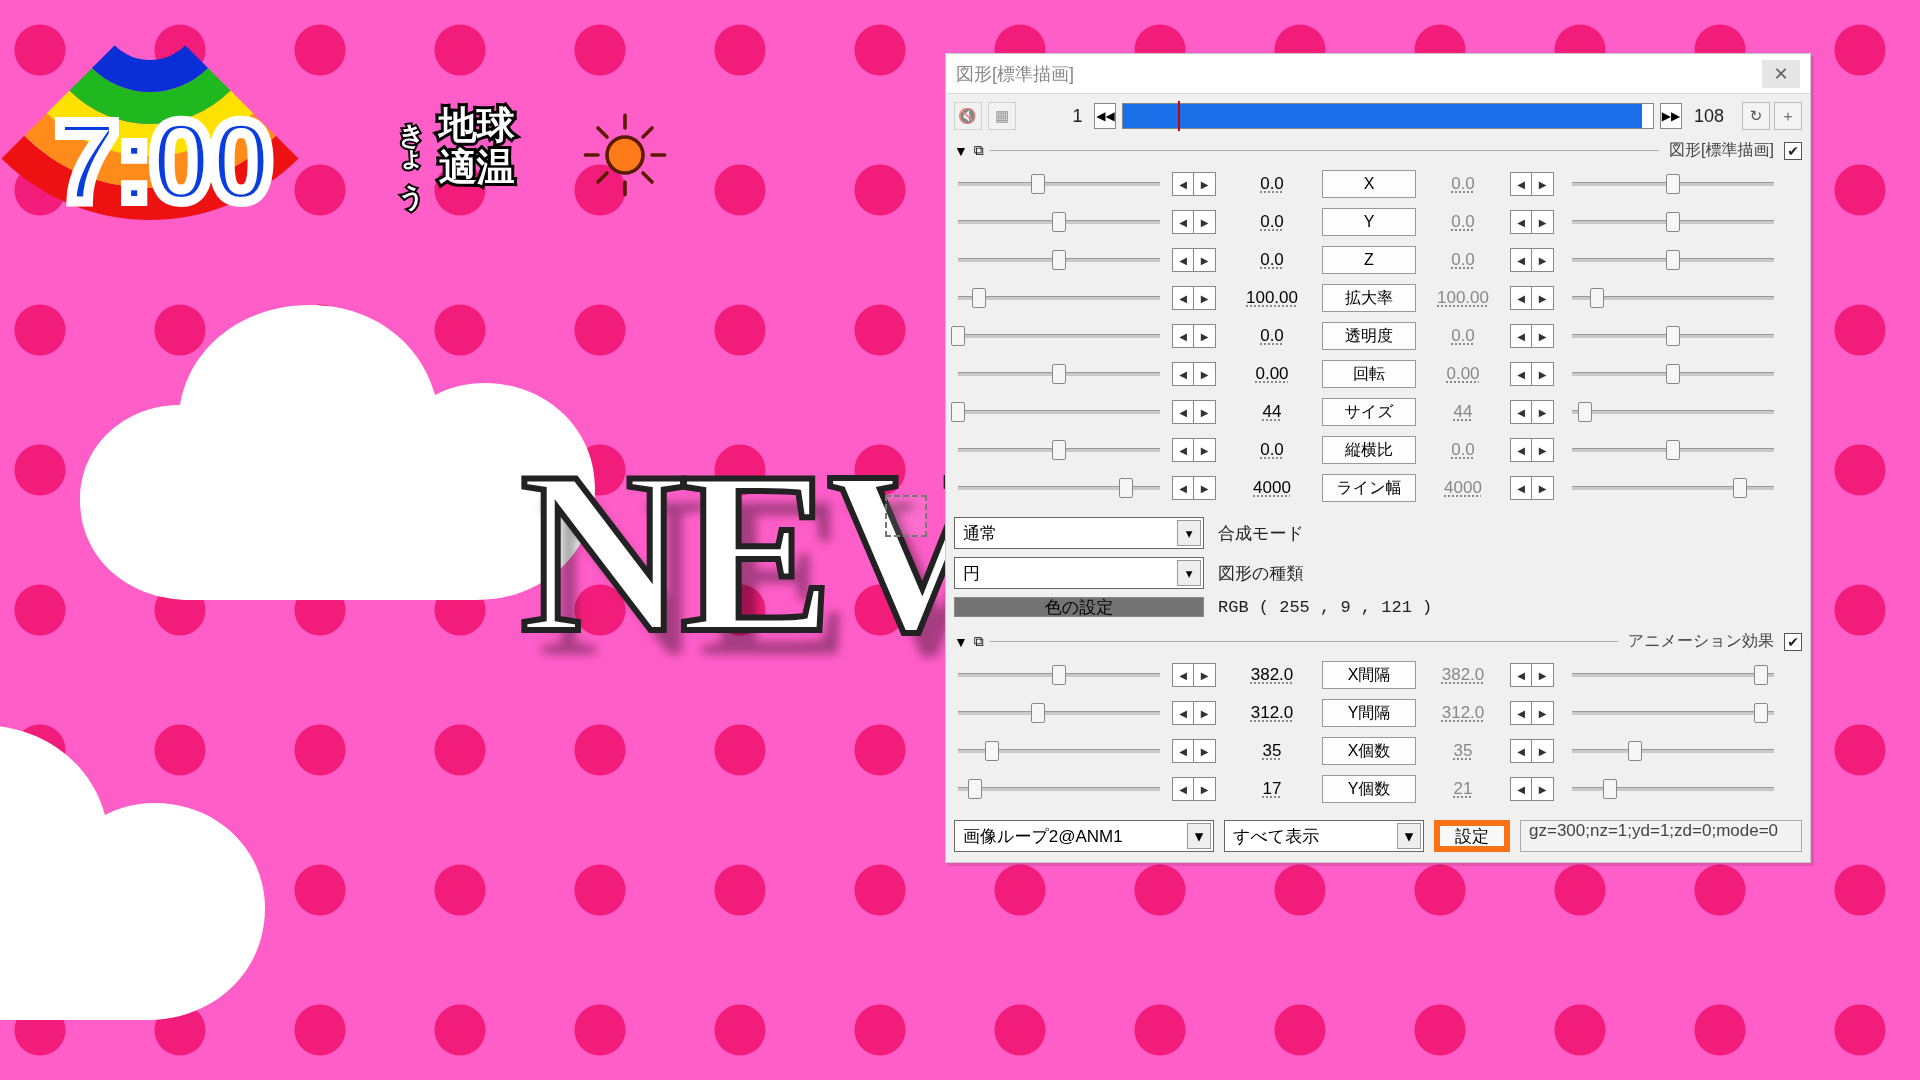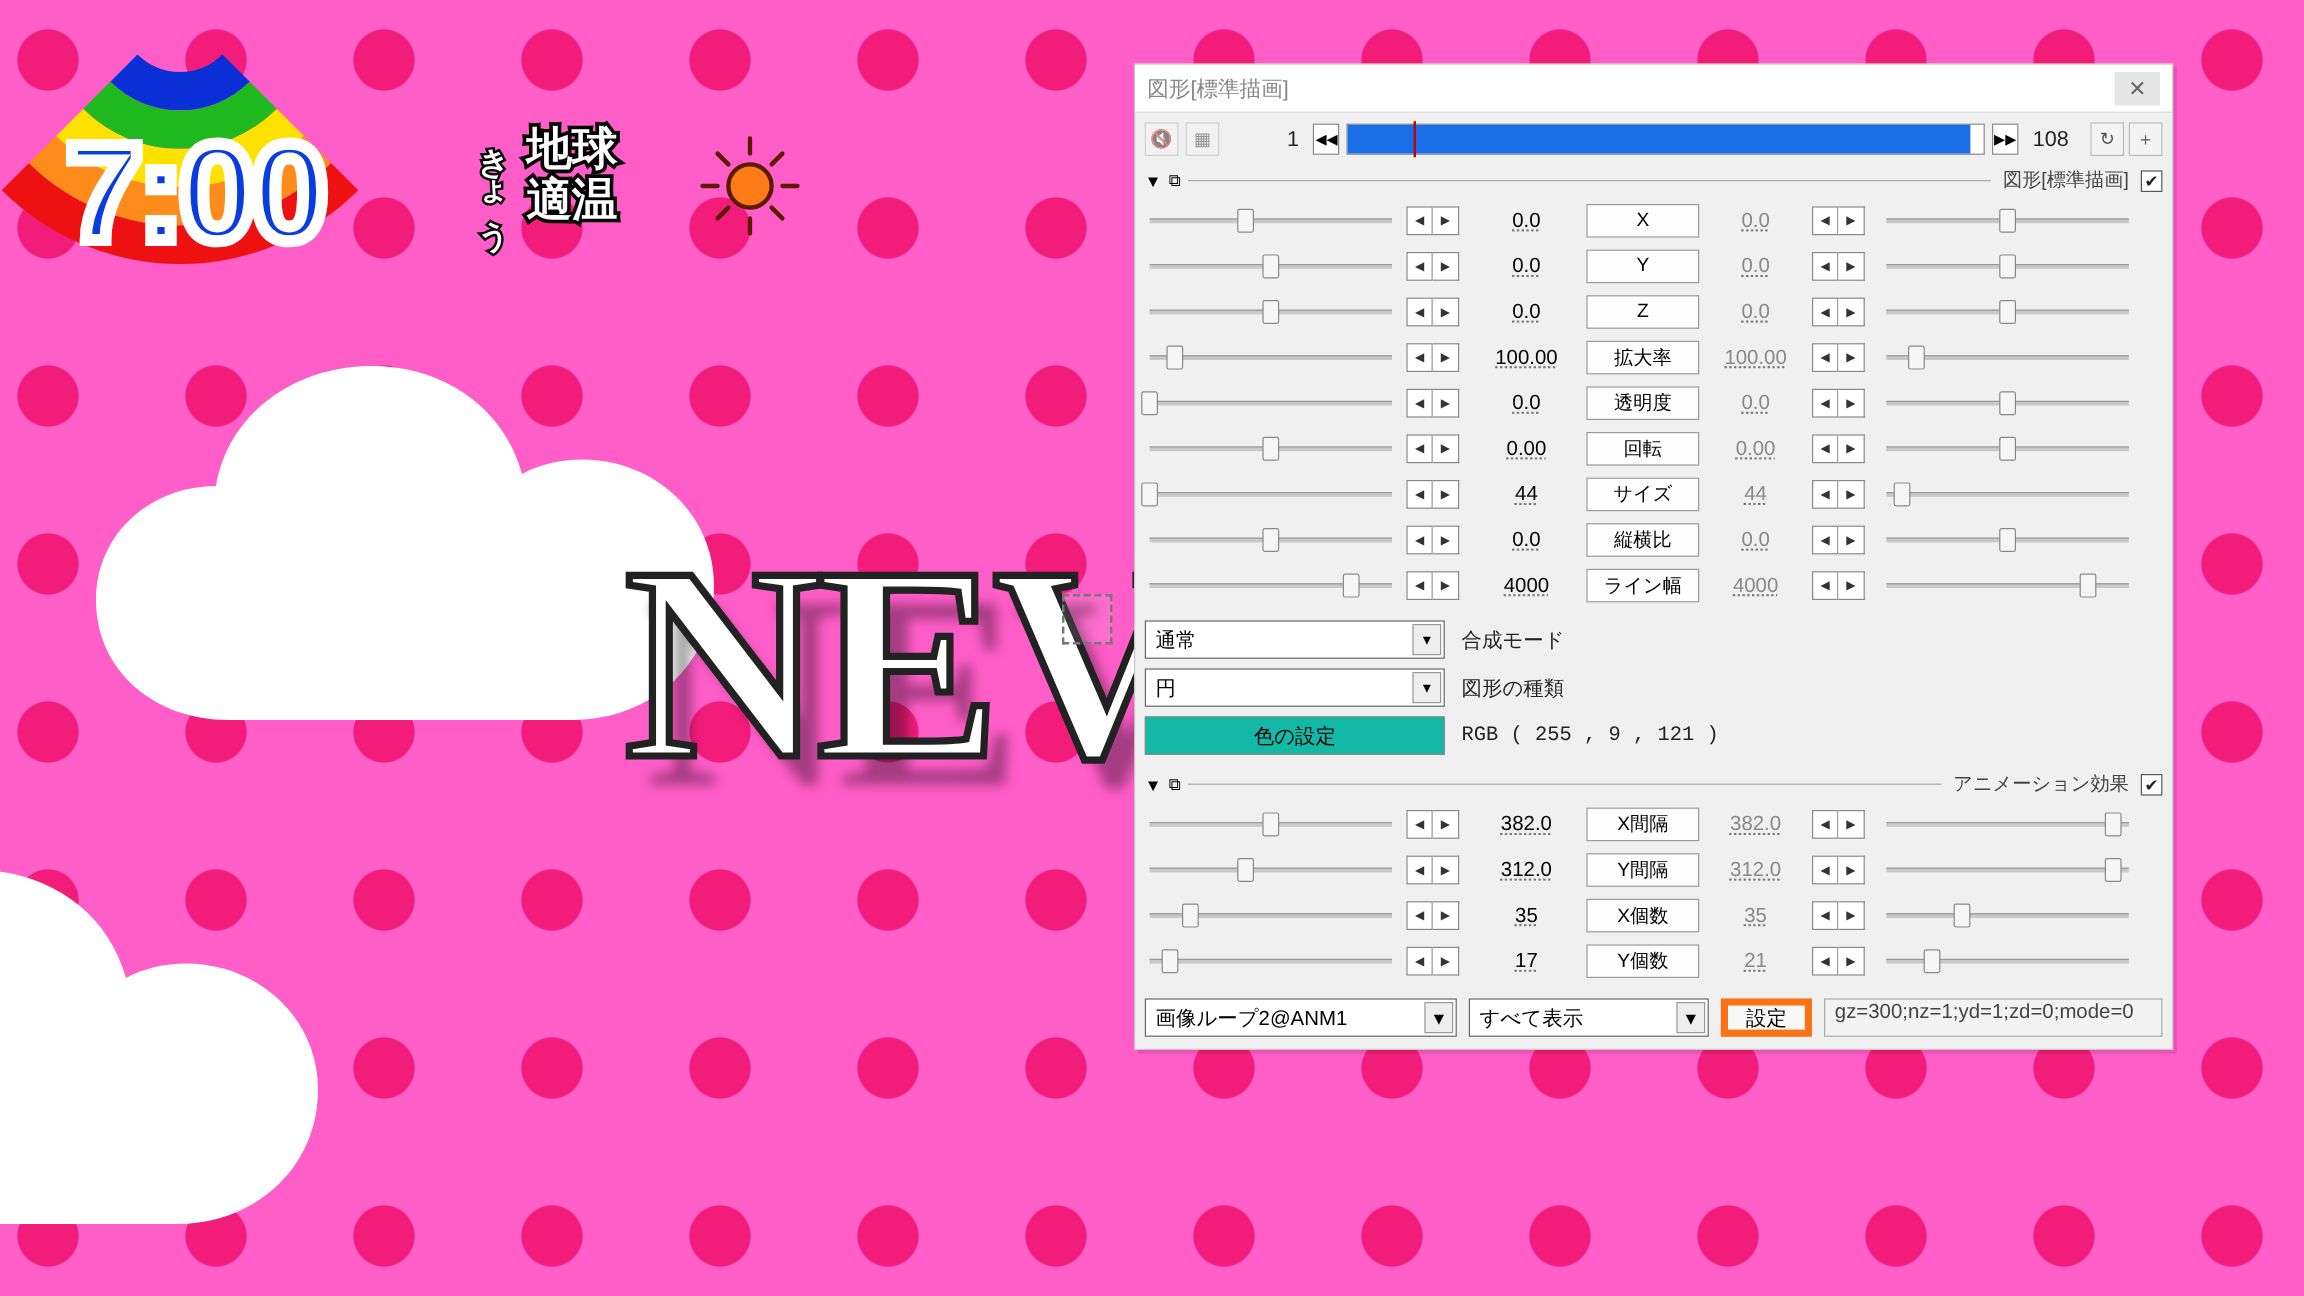--- a/index.html
+++ b/index.html
@@ -255,23 +255,23 @@
     font-size: 17px;
     position: relative;
   }
   .combo .dd {
     position: absolute; right: 2px; top: 2px; bottom: 2px;
     width: 24px;
     background: #eee; border: 1px solid #999;
     display: flex; align-items: center; justify-content: center;
   }
   .widebtn {
-    height: 32px;
+    height: 20px;
     border: 1px solid #888;
-    background: #14b8a6;
+    background: #737373;
     display: flex; align-items: center; justify-content: center;
     font-size: 17px;
   }
   .label-right { font-size: 17px; color: #222; }
 
   .anim-foot {
     display: grid;
     grid-template-columns: 260px 200px 76px 1fr;
     gap: 10px;
     padding: 6px 8px 10px;

